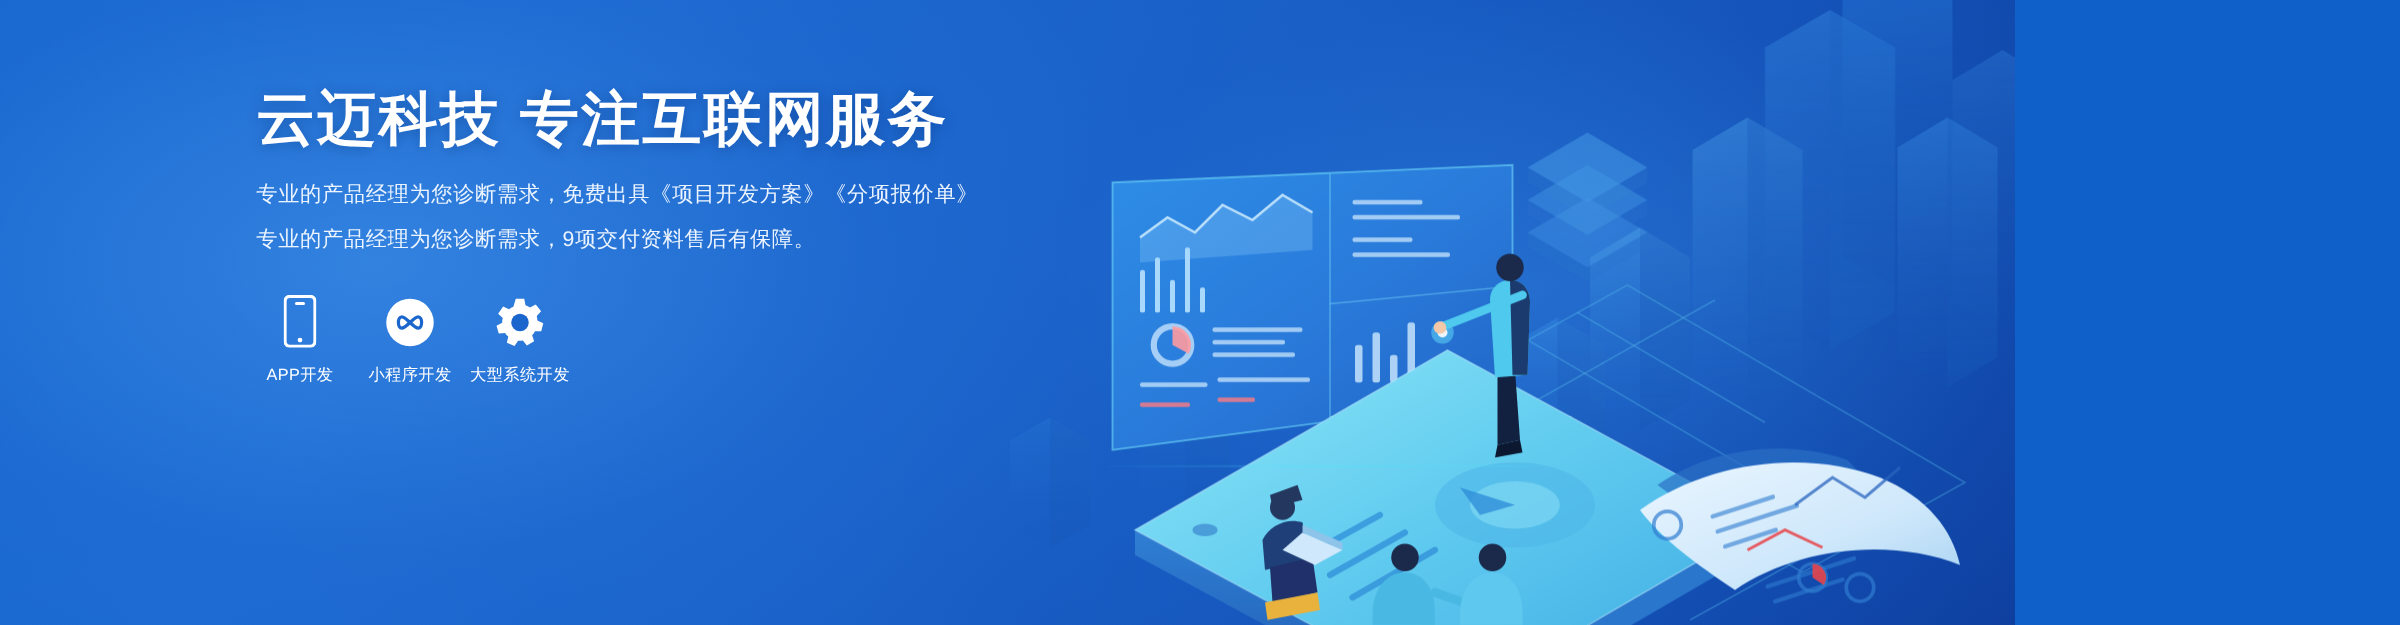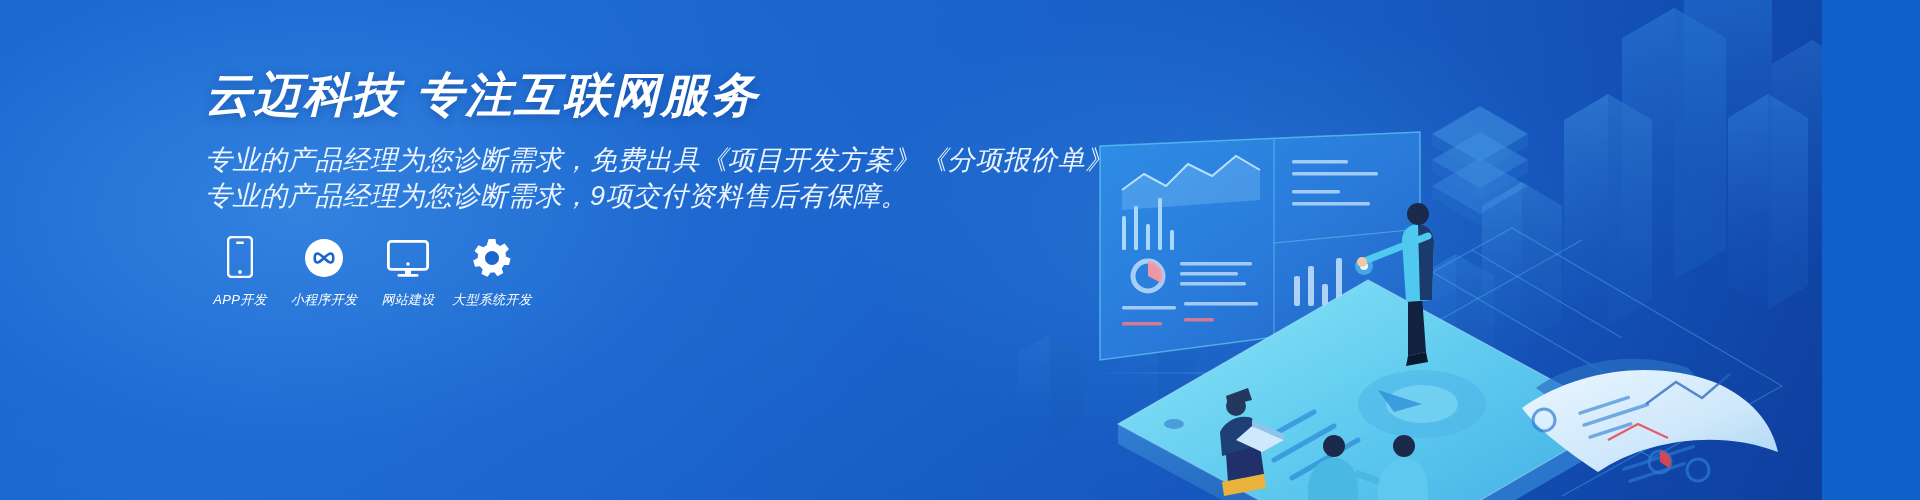--- a/index.html
+++ b/index.html
@@ -2,47 +2,46 @@
 <html><head>
 <meta charset="utf-8">
 <style>
   html,body{margin:0;padding:0;}
   body{
     width:1920px;height:500px;overflow:hidden;
     font-family:"Liberation Sans","DejaVu Sans",sans-serif;
     background:#1060c9;
   }
   .banner{
-    position:relative;width:1822px;height:500px;overflow:hidden;
+    position:relative;width:1612px;height:500px;overflow:hidden;
     background:
       radial-gradient(ellipse 900px 520px at 300px 210px, rgba(70,150,235,0.55) 0%, rgba(40,115,215,0.25) 45%, rgba(20,85,195,0) 72%),
       radial-gradient(ellipse 760px 460px at 1230px 230px, rgba(60,150,240,0.40) 0%, rgba(30,110,215,0.14) 50%, rgba(20,85,195,0) 78%),
       linear-gradient(118deg,#1767cf 0%,#1b6ad2 22%,#1a62c9 48%,#1452b8 74%,#0e3f9f 100%);
-    font-style: italic;
   }
   
   .art{position:absolute;right:0;top:0;width:1000px;height:500px;}
   .art svg{position:absolute;left:0;top:0;}
   
   .content{position:absolute;left:205px;top:0;width:700px;height:500px;}
   .headline{
     position:absolute;left:0;top:70px;
     font-size:47px;line-height:1.05;font-weight:bold;color:#ffffff;
     letter-spacing:2px;white-space:nowrap;
     text-shadow:0 2px 10px rgba(5,40,100,0.35);
   }
   .sub{
-    position:absolute;left:0;font-size:27px;line-height:1.0;
+    position:absolute;left:0;font-size:17px;line-height:1.0;
     color:#ecf4ff;letter-spacing:0.5px;white-space:nowrap;font-weight:normal;
   }
   .sub.l1{top:147px;}
   .sub.l2{top:183px;}
-  .services{position:absolute;left:0;top:232px;display:flex;gap:12px;}
+  .services{position:absolute;left:0;top:232px;display:flex;gap:0px;}
   .svc{width:70px;display:flex;flex-direction:column;align-items:center;}
-  .svc + .svc{margin-left:2px;text-align:center;}
+  .svc + .svc{margin-left:18px;text-align:center;}
   .svc-ico{height:46px;display:flex;align-items:flex-end;justify-content:center;}
   .svc-ico svg{display:block;}
   .svc-label{
     margin-top:13px;font-size:13px;color:#ffffff;white-space:nowrap;
     letter-spacing:0.3px;
   }
 </style>
 </head>
 <body>
 
@@ -275,31 +274,20 @@
         <div class="svc-ico">
           <svg width="40" height="40" viewBox="0 0 40 40" xmlns="http://www.w3.org/2000/svg">
             <circle cx="20" cy="20" r="19" fill="#ffffff"></circle>
             <path d="M13.5 15.5 C9.8 15.5 9.8 24.5 13.5 24.5 C17.2 24.5 22.8 15.5 26.5 15.5 C30.2 15.5 30.2 24.5 26.5 24.5 C22.8 24.5 17.2 15.5 13.5 15.5 Z" fill="none" stroke="#1a66cc" stroke-width="2.6" stroke-linecap="round"></path>
           </svg>
         </div>
         <div class="svc-label">小程序开发</div>
       </div>
 
 
-      <div class="svc">
-        <div class="svc-ico">
-          <svg width="42" height="38" viewBox="0 0 42 38" xmlns="http://www.w3.org/2000/svg">
-            <rect x="1.4" y="1.4" width="39.2" height="28" rx="3" fill="none" stroke="#ffffff" stroke-width="2.8"></rect>
-            <circle cx="21" cy="24" r="1.8" fill="#ffffff"></circle>
-            <rect x="18" y="29.4" width="6" height="5" fill="#ffffff"></rect>
-            <rect x="10.5" y="34" width="21" height="2.8" rx="1.4" fill="#ffffff"></rect>
-          </svg>
-        </div>
-        <div class="svc-label">网站建设</div>
-      </div>
 
       <div class="svc">
         <div class="svc-ico">
           <svg width="40" height="40" viewBox="0 0 40 40" xmlns="http://www.w3.org/2000/svg">
             <path d="M16.6 1 L23.4 1 L24.4 6.1 C25.7 6.5 26.9 7.1 28 7.9 L32.6 5.5 L36.9 11 L33.4 14.7 C33.7 15.9 33.9 17.2 33.9 18.4 L38.6 20.6 L37 27 L32 27 C31.4 28.2 30.6 29.3 29.7 30.2 L31.3 35 L25.5 38.3 L22.3 34.3 C21.1 34.6 19.8 34.7 18.5 34.6 L15.6 38.8 L9.5 36.1 L10.6 31.2 C9.6 30.4 8.7 29.4 8 28.3 L3 28.8 L1.2 22.5 L5.7 20.1 C5.7 18.8 5.9 17.5 6.2 16.3 L2.5 12.9 L6.5 7.2 L11.3 9.3 C12.3 8.5 13.5 7.8 14.7 7.3 Z" fill="#ffffff"></path>
             <circle cx="20" cy="20" r="7" fill="#1a66cc"></circle>
           </svg>
         </div>
         <div class="svc-label">大型系统开发</div>
       </div>

